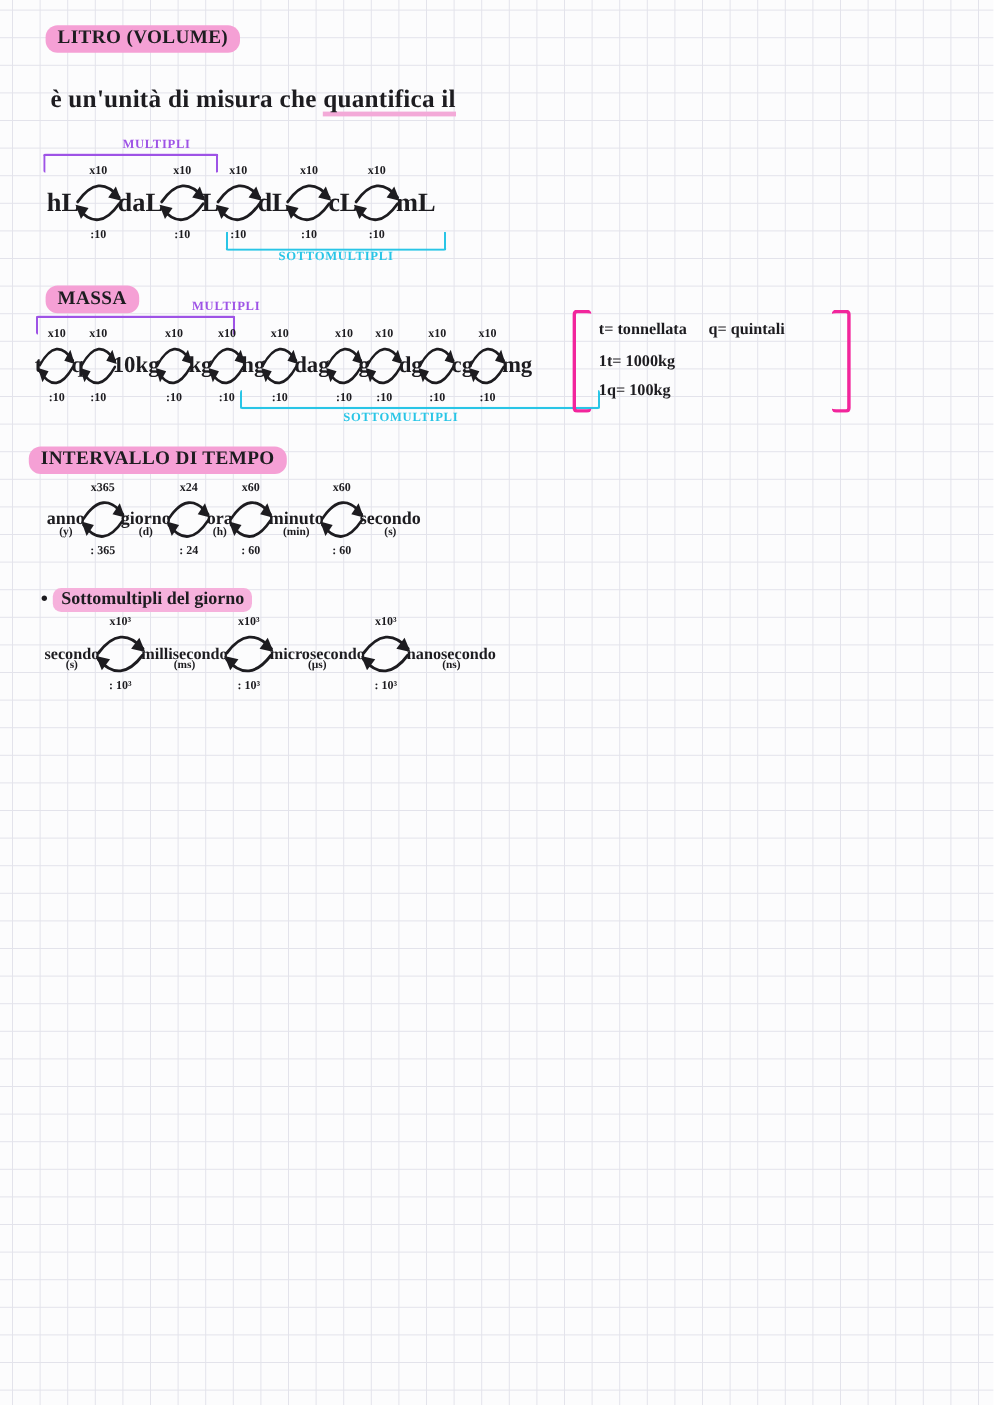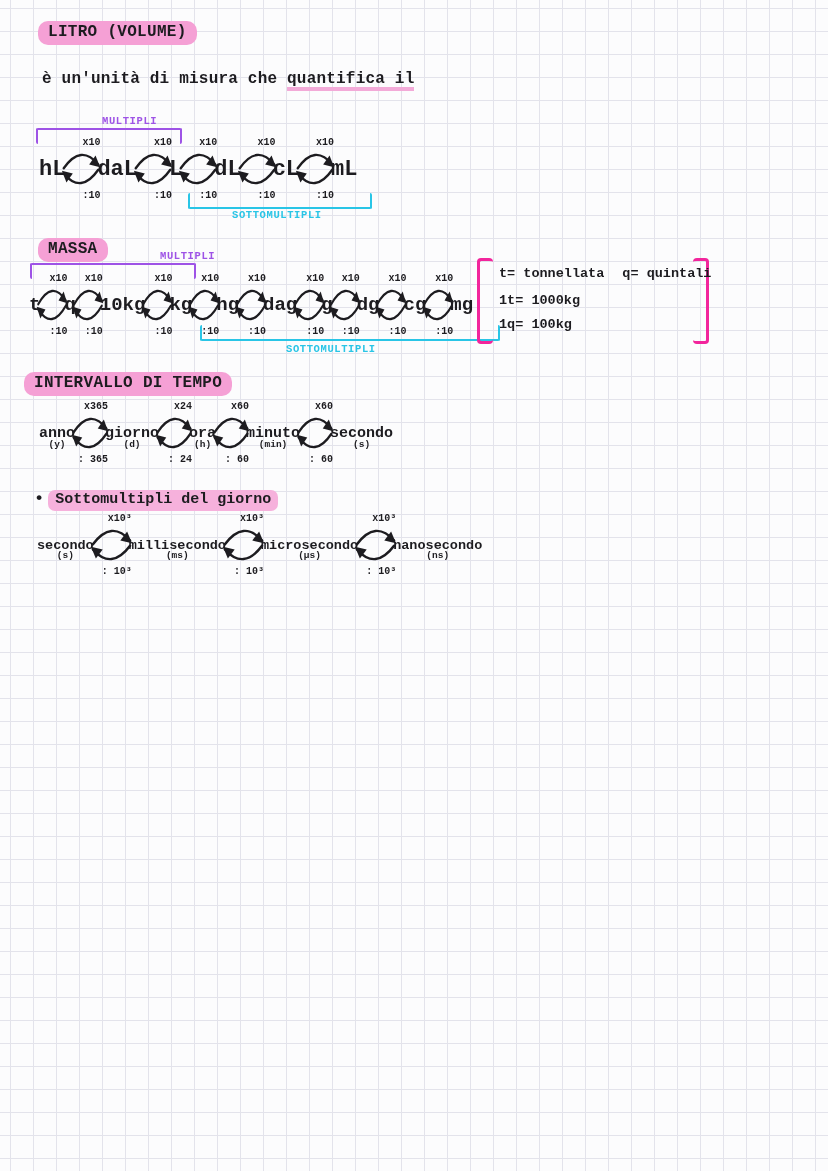--- a/index.html
+++ b/index.html
@@ -3,44 +3,44 @@
 <meta charset="utf-8">
 <style>
   html,body{margin:0;padding:0;background:#ffffff;}
   .page{
     position:relative;width:828px;height:1171px;overflow:hidden;
     background-color:#fcfcfd;
     background-image:
       linear-gradient(to right,#e3e3eb 1px,transparent 1px),
       linear-gradient(to bottom,#e3e3eb 1px,transparent 1px);
     background-size:23px 23px;background-position:10px 8px;
-    font-family:Liberation Mono, monospace;color:#1d1c20;
+    font-family:Liberation Serif, serif;color:#1d1c20;
   }
   .abs{position:absolute;}
   .hl{background:#f5a0d5;border-radius:10px;padding:2px 10px 4px;font-weight:bold;font-size:16px;letter-spacing:.3px;white-space:nowrap;}
   .hl2{background:#f6b1dc;border-radius:7px;padding:1px 7px 3px;font-weight:bold;font-size:15px;white-space:nowrap;}
   .bullet{font-size:17px;font-weight:bold;margin-right:4px;vertical-align:middle;}
-  .desc{font-size:16px;font-weight:bold;letter-spacing:.2px;white-space:nowrap;}
+  .desc{font-size:21px;font-weight:bold;letter-spacing:.2px;white-space:nowrap;}
   .ul{background-image:linear-gradient(#f3aad8,#f3aad8);background-size:100% 4px;background-position:0 100%;background-repeat:no-repeat;padding-bottom:3px;}
   .bold{letter-spacing:.6px;}
   .formulas{font-size:14.5px;font-weight:bold;line-height:24px;white-space:nowrap;}
   .lbl{font-size:10.5px;font-weight:bold;letter-spacing:.6px;white-space:nowrap;}
   .purple{color:#9e53e6;margin-left:36px;}
   .cyan{color:#29c5e6;}
   .bracket-top{border:2px solid #9e53e6;border-bottom:none;border-radius:2px;}
   .bracket-bottom{border:2px solid #29c5e6;border-top:none;border-radius:2px;}
   .chain{display:flex;align-items:center;height:64px;white-space:nowrap;}
   .chain .unit{position:relative;font-weight:bold;flex:none;padding:0 1px;}
   .chain .unit .sub{position:absolute;top:calc(100% - 3px);left:50%;transform:translateX(-50%);font-size:9.5px;font-weight:bold;}
   .chain-volume{--aw:30px;font-size:22px;}
   .chain-mass{--aw:22px;font-size:19px;}
   .chain-time{--aw:28px;font-size:15px;}
   .chain-sub{--aw:33px;font-size:13.5px;}
   .arrow-pair{position:relative;width:var(--aw);height:64px;flex:none;}
-  .alabel{position:absolute;left:-4px;width:calc(100% + 8px);text-align:right;font-size:10px;font-weight:bold;}
+  .alabel{position:absolute;left:-4px;width:calc(100% + 8px);text-align:center;font-size:10px;font-weight:bold;}
   .alabel.up{top:0;}
   .alabel.down{bottom:0;}
   .arc{position:absolute;left:-5px;width:calc(100% + 10px);height:22px;color:#1d1c20;}
   .arc.up{top:12px;}
   .arc.down{bottom:12px;}
   .mbracket{position:absolute;top:0;bottom:0;width:13px;border:3px solid #f2259c;border-radius:4px;}
   .mbracket.left{left:0;border-right:none;}
   .mbracket.right{right:0;border-left:none;}
   .notes-line{position:absolute;font-size:13.5px;font-weight:bold;white-space:nowrap;}
   .notes-gap{display:inline-block;width:18px;}

